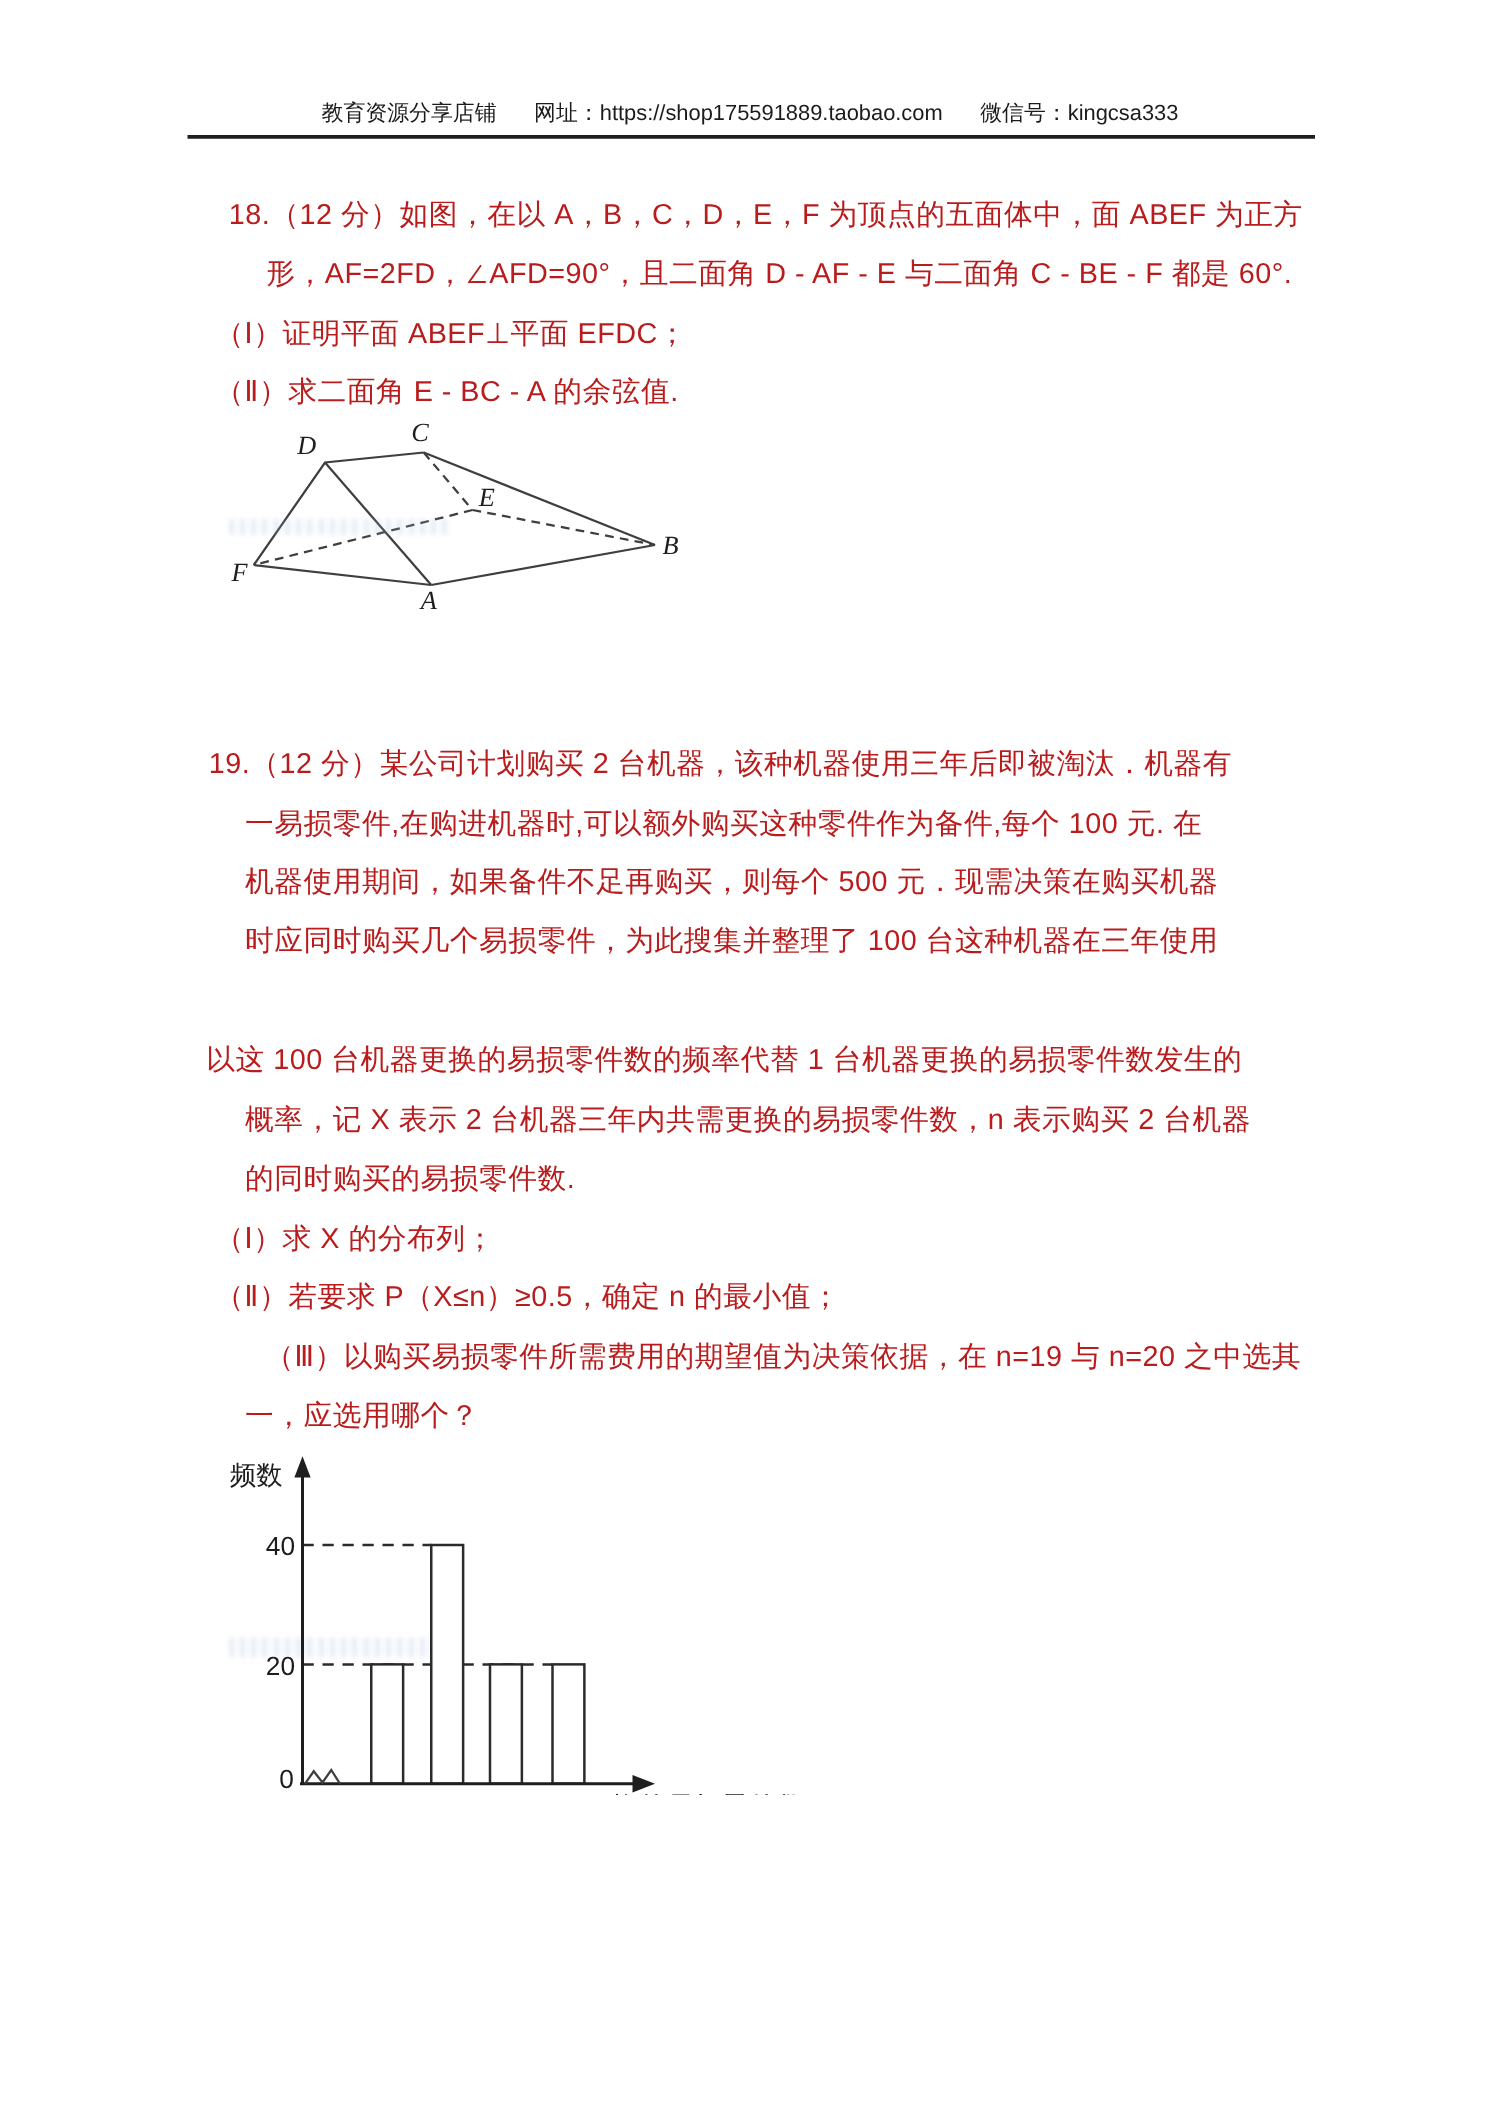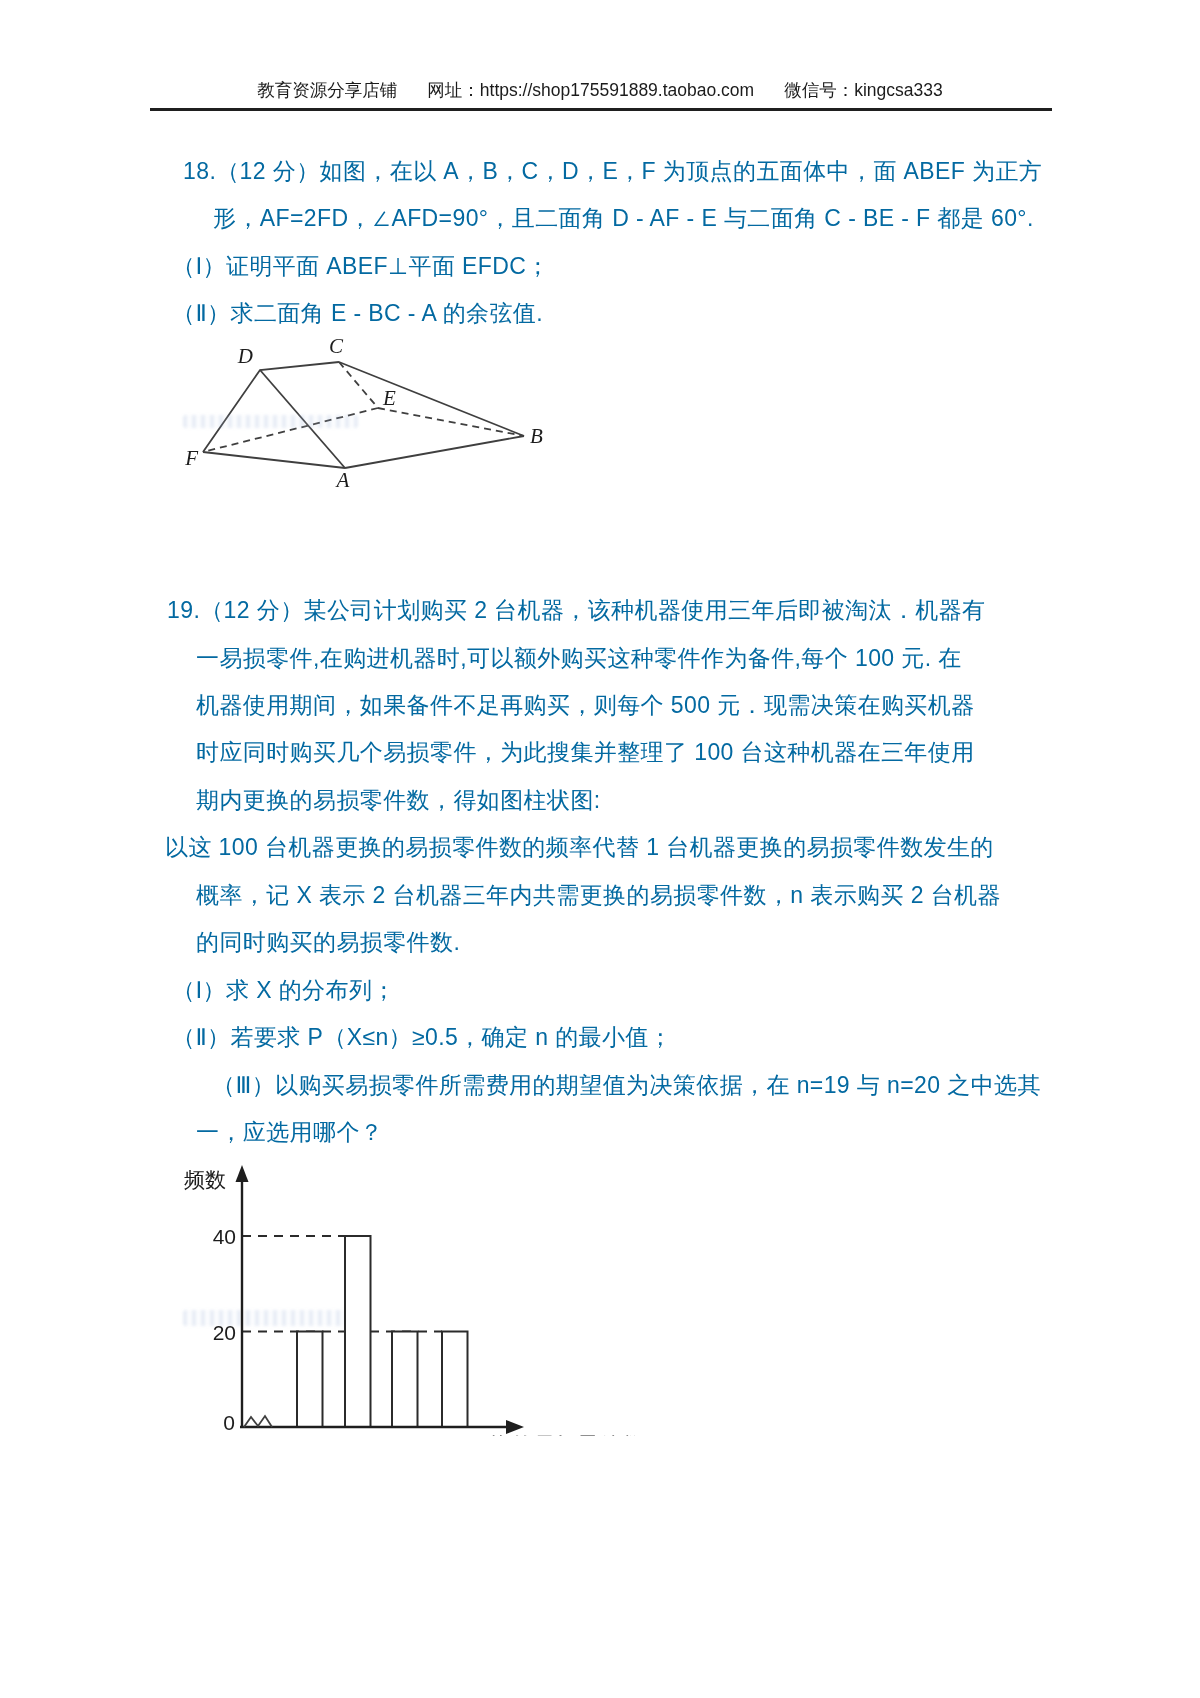--- a/index.html
+++ b/index.html
@@ -28,21 +28,21 @@
     position:absolute;
     left:150px; top:108px;
     width:902px; height:3px;
     background:#1f1f1f;
   }
   .tline{
     position:absolute;
     white-space:nowrap;
     font-size:23px;
     line-height:28px;
-    color:#0369a1;
+    color:#b91c1c;
     letter-spacing:0.4px;
   }
   svg text{ fill:#1c1c1c; }
   .vlabel{
     font-family:"Liberation Serif", serif;
     font-style:italic;
     font-size:21px;
     fill:#1d1d1d;
   }
   .edge{ stroke:#3f3f3f; stroke-width:1.8; fill:none; }
@@ -98,21 +98,20 @@
     <text class="vlabel" x="193" y="172" text-anchor="middle">A</text>
   </svg>
 
   <div class="wm" style="left:183px; top:415px; width:175px; height:13px;"></div>
   <div class="wm" style="left:183px; top:1310px; width:170px; height:16px;"></div>
 
   <div class="tline" style="left:167px; top:596px;">19.（12 分）某公司计划购买 2 台机器，该种机器使用三年后即被淘汰．机器有</div>
   <div class="tline" style="left:196px; top:644px;">一易损零件,在购进机器时,可以额外购买这种零件作为备件,每个 100 元. 在</div>
   <div class="tline" style="left:196px; top:691px;">机器使用期间，如果备件不足再购买，则每个 500 元．现需决策在购买机器</div>
   <div class="tline" style="left:196px; top:738px;">时应同时购买几个易损零件，为此搜集并整理了 100 台这种机器在三年使用</div>
-  <div class="tline" style="left:196px; top:786px;">期内更换的易损零件数，得如图柱状图:</div>
   <div class="tline" style="left:165px; top:833px;">以这 100 台机器更换的易损零件数的频率代替 1 台机器更换的易损零件数发生的</div>
   <div class="tline" style="left:196px; top:881px;text-align:center;">概率，记 X 表示 2 台机器三年内共需更换的易损零件数，n 表示购买 2 台机器</div>
   <div class="tline" style="left:196px; top:928px;">的同时购买的易损零件数.</div>
   <div class="tline" style="left:172px; top:976px;">（Ⅰ）求 X 的分布列；</div>
   <div class="tline" style="left:172px; top:1023px;">（Ⅱ）若要求 P（X≤n）≥0.5，确定 n 的最小值；</div>
   <div class="tline" style="left:167px; top:1071px;margin-left:45px;">（Ⅲ）以购买易损零件所需费用的期望值为决策依据，在 n=19 与 n=20 之中选其</div>
   <div class="tline" style="left:196px; top:1118px;">一，应选用哪个？</div>
 
   <svg id="freq-chart" style="position:absolute; left:170px; top:1160px;" width="530" height="310" viewBox="0 0 530 310">
     <g id="guides-layer">

